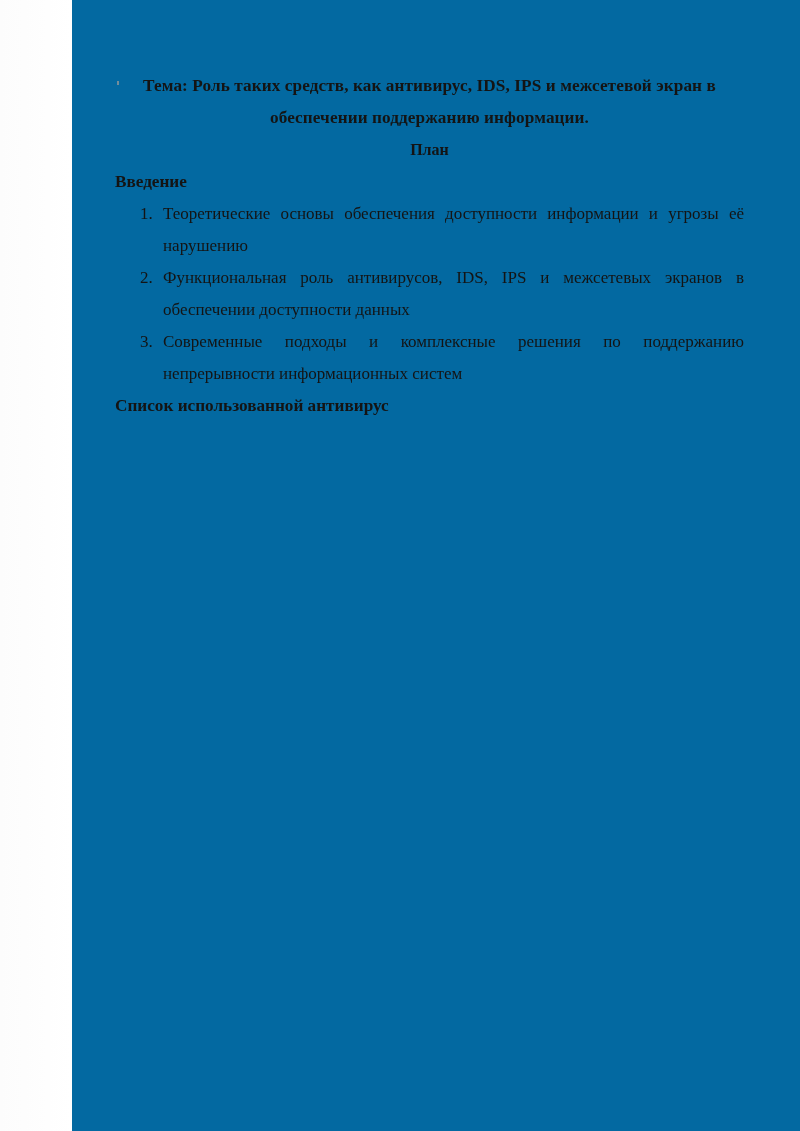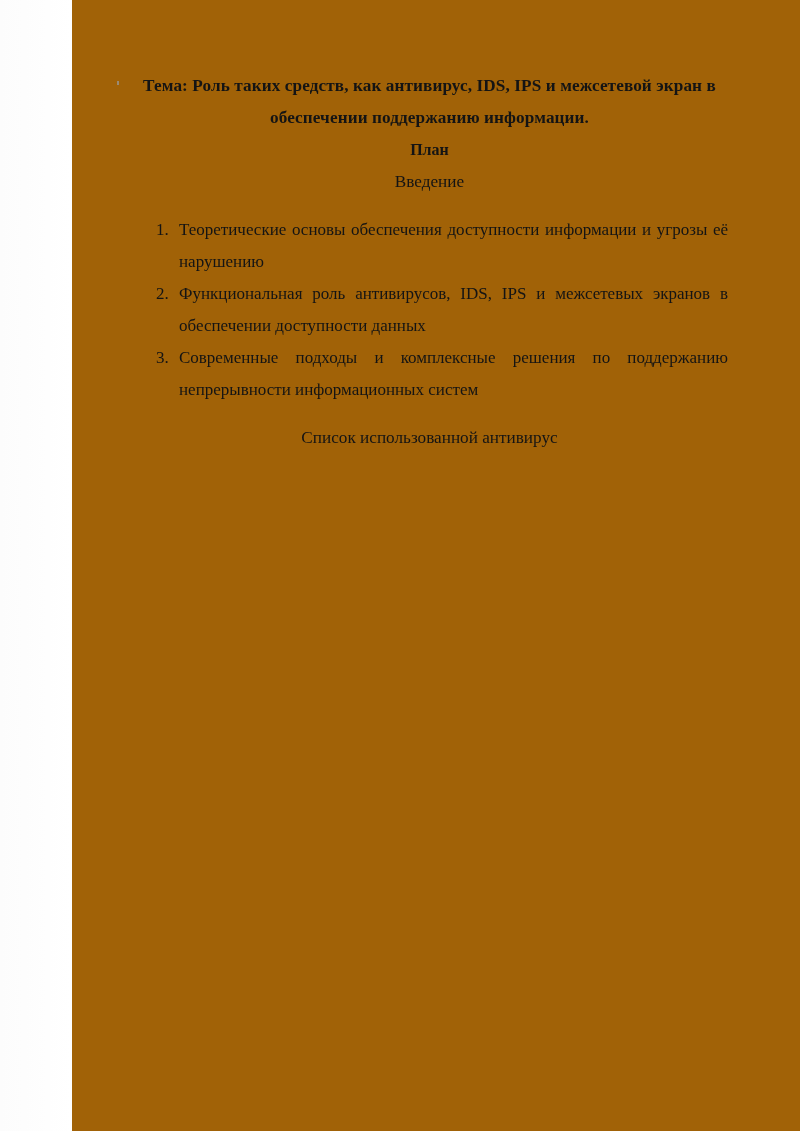--- a/index.html
+++ b/index.html
@@ -11,21 +11,21 @@
     width: 800px;
     height: 1131px;
     font-family: "Liberation Serif", "DejaVu Serif", serif;
     color: #141414;
     position: relative;
     overflow: hidden;
   }
   .page {
     position: absolute;
     inset: 0;
-    background: #a16207;
+    background: #0369a1;
   }
   
   .scan-edge {
     position: absolute;
     left: 0;
     top: 0;
     width: 72px;
     height: 1131px;
     background: linear-gradient(to right, #fcfcfc 0%, #ffffff 100%);
     pointer-events: none;
@@ -56,30 +56,30 @@
     letter-spacing: .1px;
   }
   .plan-head {
     font-weight: bold;
     font-size: 16px;
     line-height: 32px;
     text-align: center;
     margin: 0;
   }
   .section-head {
-    font-weight: normal;
+    font-weight: bold;
     font-size: 17.2px;
     line-height: 32px;
-    text-align: center;
+    text-align: left;
     margin: 0;
   }
   .head-gap-top { margin-top: 0px; }
 
   ol.plan-list {
-    margin: 16px;
+    margin: 0;
     padding: 0;
     list-style: none;
     counter-reset: planitem;
   }
   ol.plan-list > li {
     counter-increment: planitem;
     position: relative;
     padding-left: 48px;
     font-size: 17px;
     line-height: 32px;

